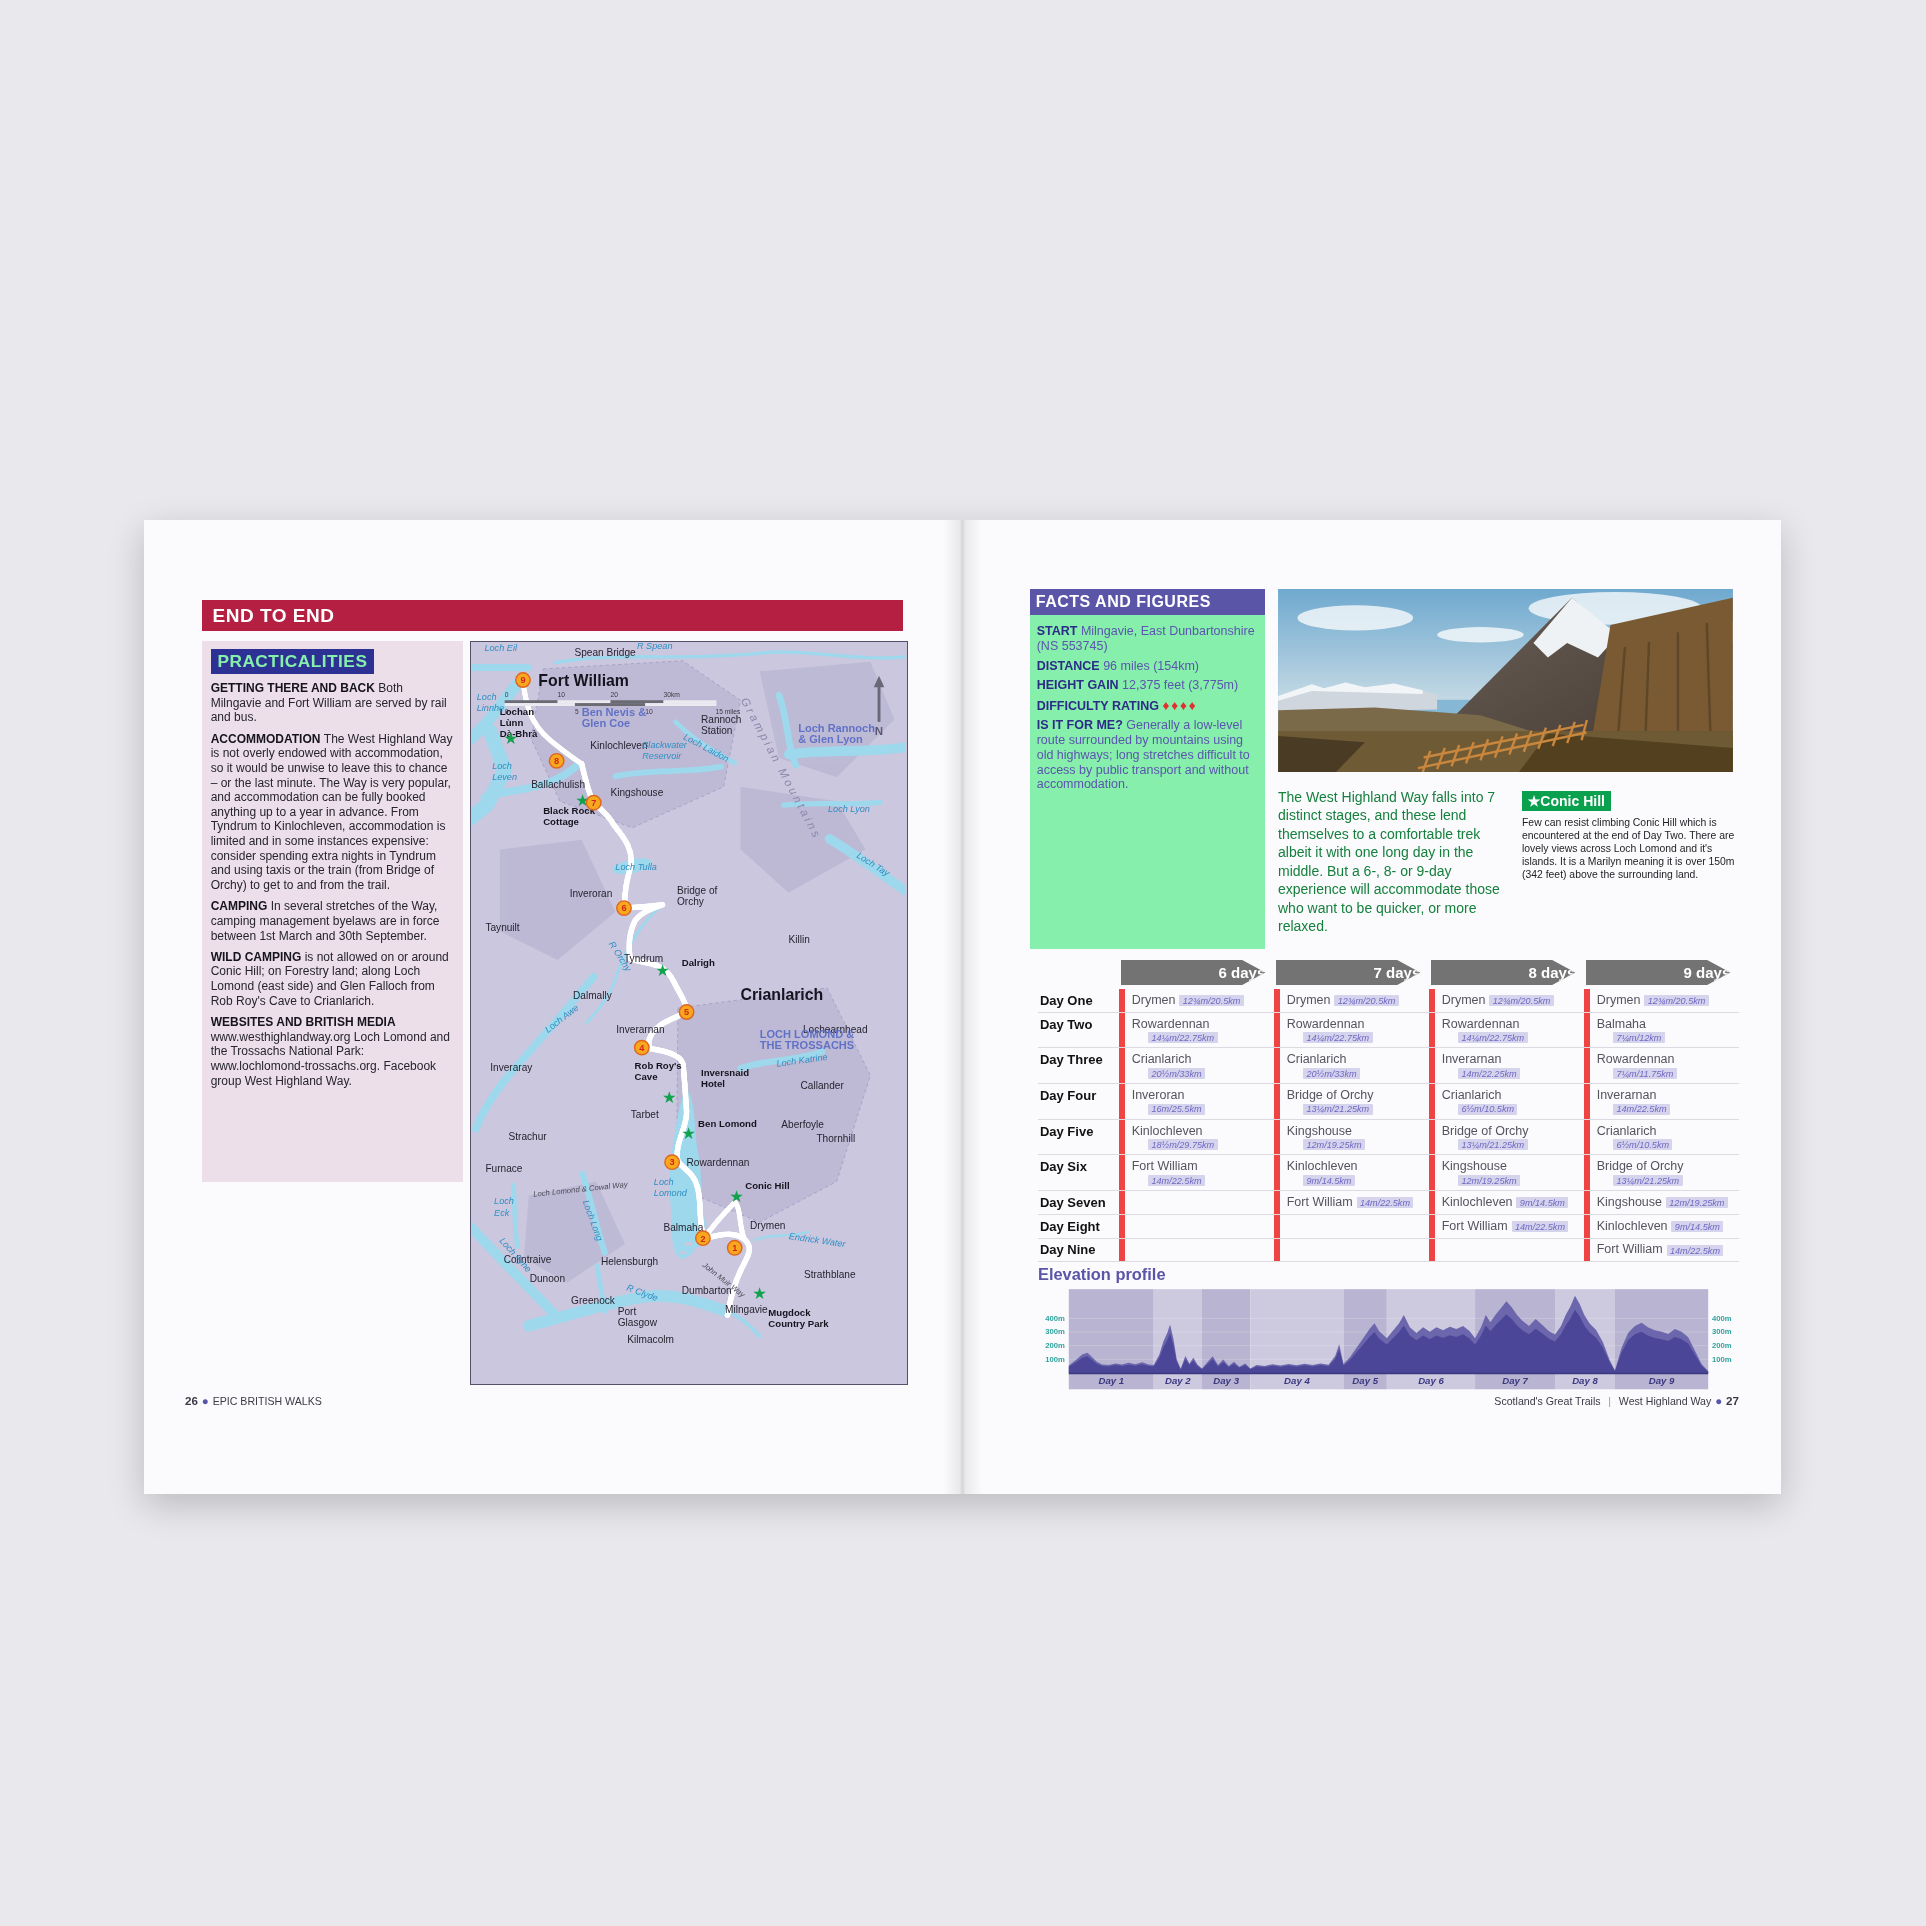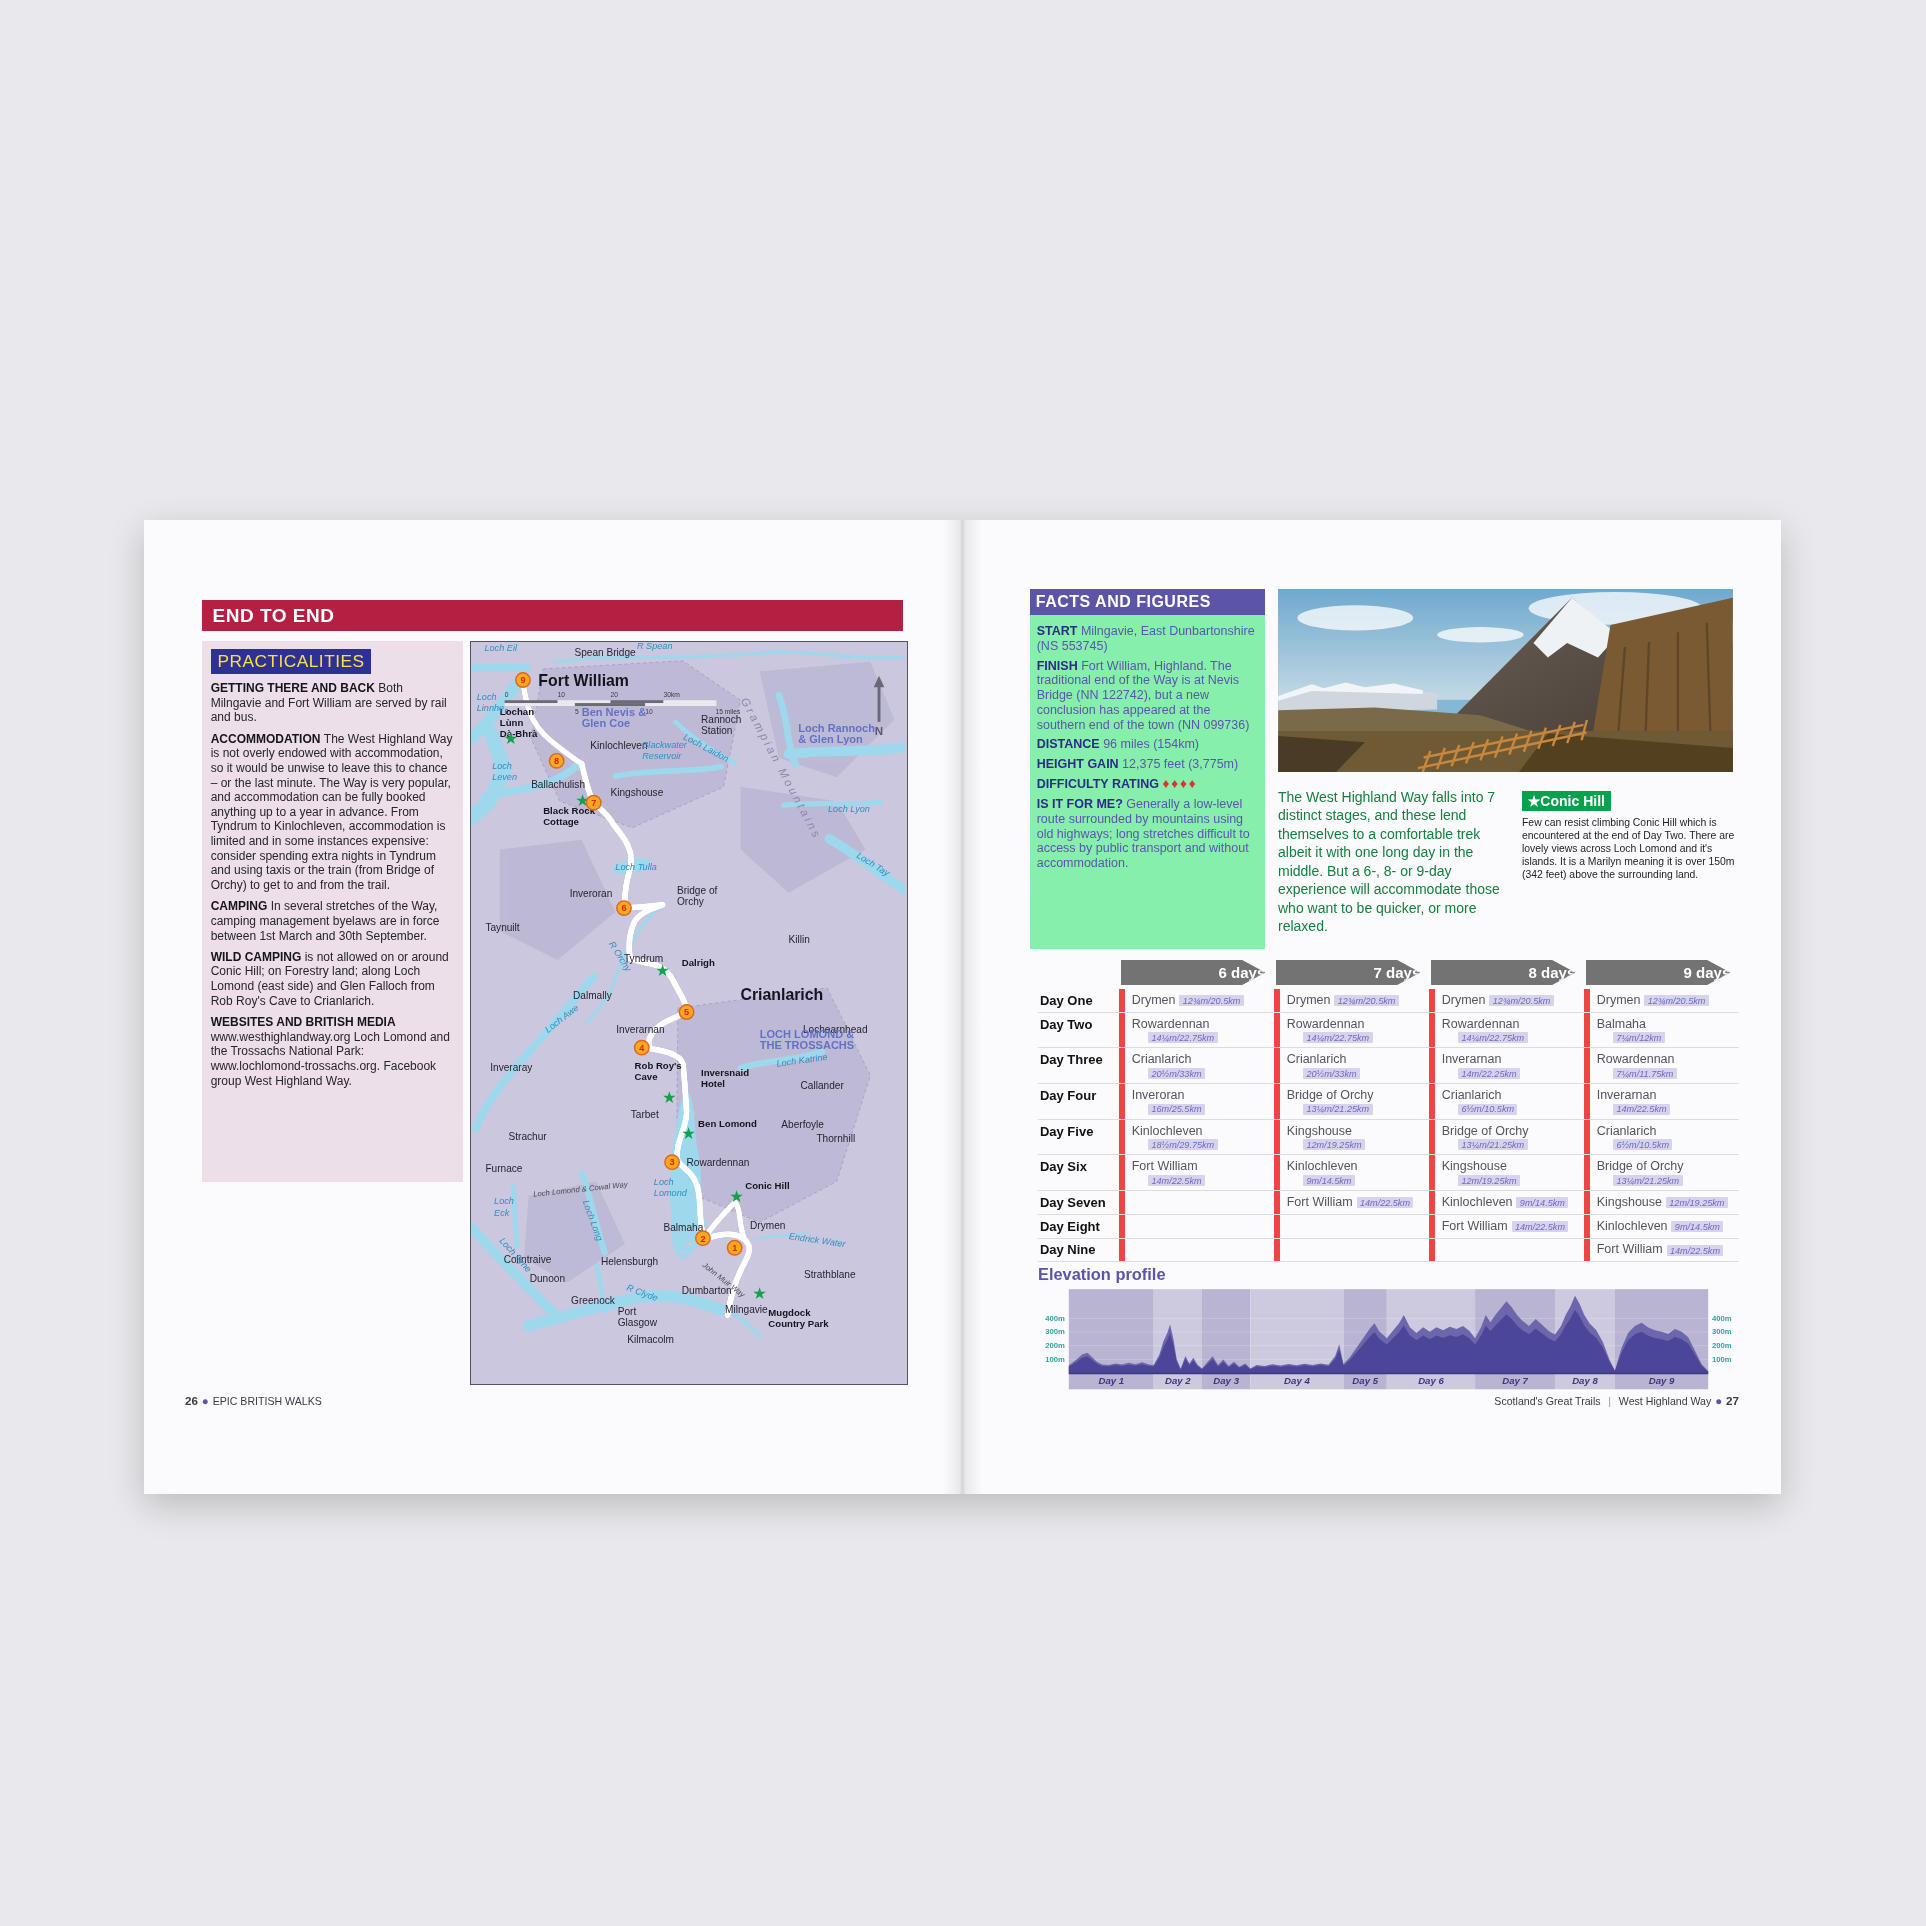--- a/index.html
+++ b/index.html
@@ -6,21 +6,21 @@
   *{box-sizing:border-box;}
   .canvas{position:relative;width:1926px;height:1926px;background:#e9e8ec;font-family:"Liberation Sans",sans-serif;overflow:hidden;}
   .spread{position:absolute;left:144px;top:520px;width:1637px;height:974px;background:#fbfbfd;box-shadow:0 10.6px 34px rgba(0,0,0,.20);}
   .gutter{position:absolute;left:799px;top:0;width:39px;height:100%;pointer-events:none;
     background:linear-gradient(90deg,rgba(0,0,0,0) 0%,rgba(0,0,0,.07) 42%,rgba(0,0,0,.15) 50%,rgba(0,0,0,.07) 58%,rgba(0,0,0,0) 100%);}
 
   
   .endband{position:absolute;left:58px;top:80px;width:701px;height:31px;background:#b41f42;color:#fff;
     font-weight:bold;font-size:19px;line-height:31px;padding-left:10.6px;letter-spacing:0.5px;}
   .pract{position:absolute;left:58px;top:121px;width:261px;height:541px;background:#ecdfe9;padding:7.7px 8.7px;}
-  .pract-title{display:inline-block;background:#2d3193;color:#fde047;font-weight:normal;font-size:17.3px;padding:2.4px 6.7px;letter-spacing:0.5px;}
+  .pract-title{display:inline-block;background:#2d3193;color:#86efac;font-weight:bold;font-size:17.3px;padding:2.4px 6.7px;letter-spacing:0.5px;}
   .pract p{margin:6.7px 0 0 0;font-size:12px;line-height:1.22;color:#26242e;}
   .pract .b{font-weight:bold;color:#15131e;}
   .mapwrap{position:absolute;left:326px;top:121px;width:438px;height:744px;border:1.9px solid #55516b;background:#cbc7df;}
   .footer{position:absolute;top:874px;font-size:10.6px;color:#3c3a45;}
   .footer .pg{font-weight:bold;font-size:11.6px;}
   .footer .dot{color:#5b55a8;font-size:11.6px;padding:0 3.9px;}
   .footer-l{left:41px;}
   .footer-r{left:894px;width:701px;text-align:right;}
 
   
@@ -292,21 +292,20 @@
     </div>
 
     <div class="footer footer-l">
       <span class="pg">26</span><span class="dot">●</span><span>EPIC BRITISH WALKS</span>
     </div>
 
     <div class="facts">
       <div class="facts-title">FACTS AND FIGURES</div>
       <div class="facts-body" id="facts-entries">
           <p><span class="f-label">START </span>Milngavie, East Dunbartonshire (NS 553745)</p>
-          <p><span class="f-label">FINISH </span>Fort William, Highland. The traditional end of the Way is at Nevis Bridge (NN 122742), but a new conclusion has appeared at the southern end of the town (NN 099736)</p>
           <p><span class="f-label">DISTANCE </span>96 miles (154km)</p>
           <p><span class="f-label">HEIGHT GAIN </span>12,375 feet (3,775m)</p>
           <p><span class="f-label">DIFFICULTY RATING </span><span class="diamonds">♦♦♦♦</span></p>
           <p><span class="f-label">IS IT FOR ME? </span>Generally a low-level route surrounded by mountains using old highways; long stretches difficult to access by public transport and without accommodation.</p>
         </div>
     </div>
 
     <div class="photo">
       <svg width="455" height="183" viewBox="0 0 944 380">
         <defs>

